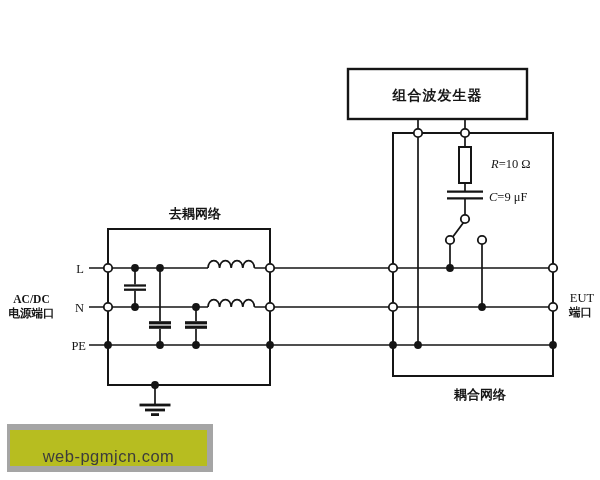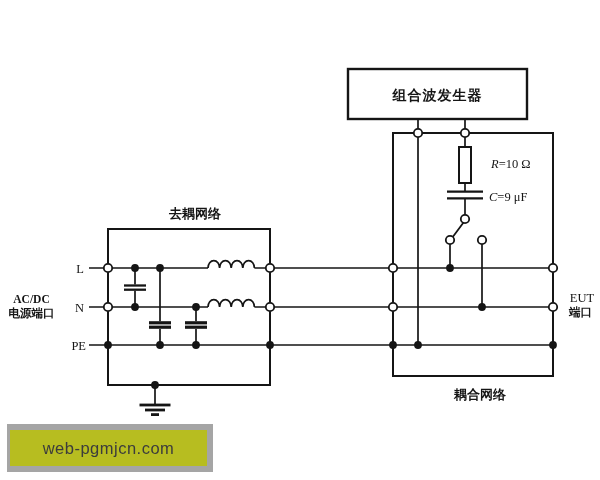--- a/index.html
+++ b/index.html
@@ -30,21 +30,21 @@
   .val{font-family:"Liberation Serif","DejaVu Serif",serif;font-size:12.5px;}
   .val .var{font-style:italic;}
 
   .watermark-frame{
     position:absolute;left:7px;top:424px;width:206px;height:48px;
     background:var(--wm_frame,#a5a5a5);
   }
   .watermark-inner{
     position:absolute;left:3px;top:6px;width:197px;height:36px;
     background:var(--wm_bg,#b7bd20);
-    display:flex;align-items:center;justify-content:center;
+    display:flex;align-items:flex-end;justify-content:center;
   }
   .watermark-inner span{
     font-family:"Liberation Sans","DejaVu Sans",sans-serif;
     font-size:16.5px;color:var(--wm_text,#3c3c3c);letter-spacing:0.5px;
   }
 </style>
 </head>
 <body>
 
 <div class="stage">

